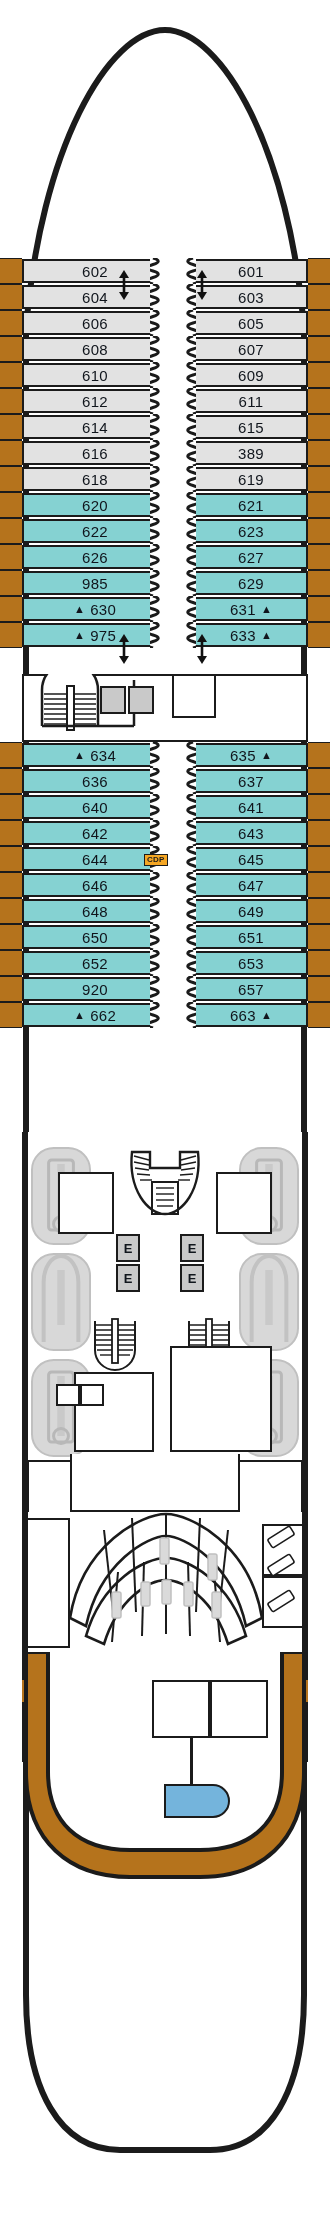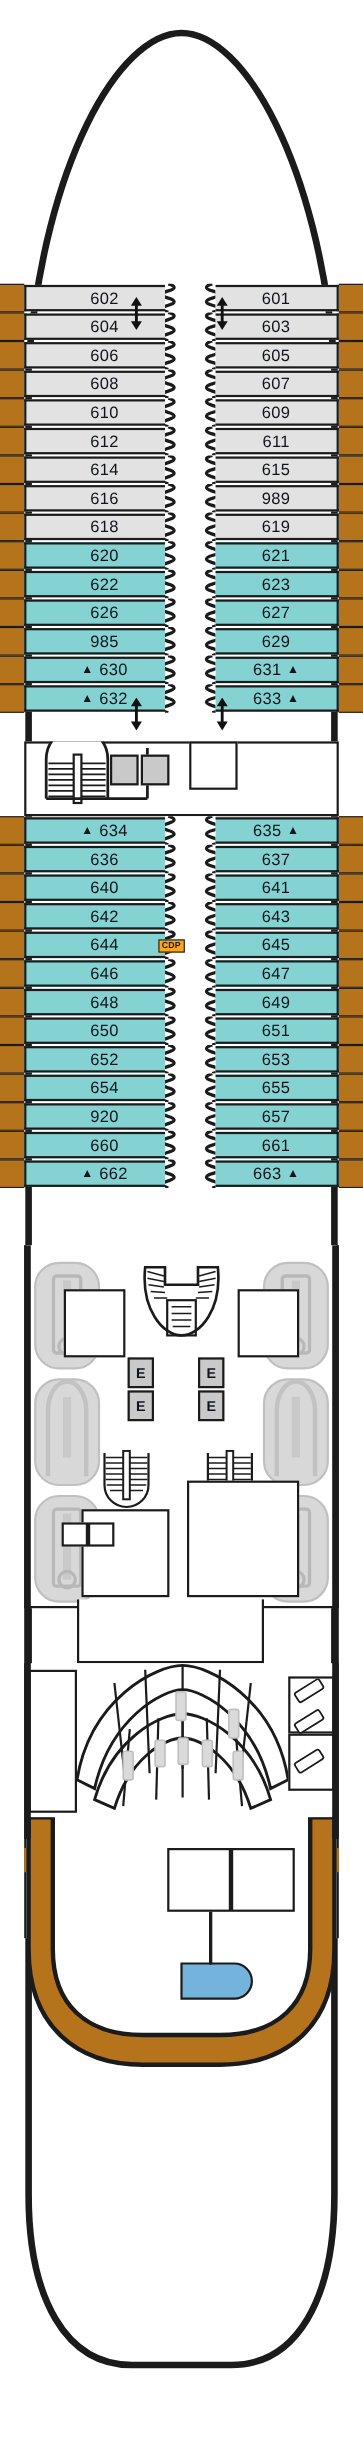--- a/index.html
+++ b/index.html
@@ -219,21 +219,21 @@
           <svg class="wave" viewBox="0 0 46 26" preserveAspectRatio="none">
       <g transform="translate(3,0)">
               <path d="M0 0 C 7 2, 7 4.5, 0 6.5 C -7 8.5, -7 11, 0 13 C 7 15, 7 17.5, 0 19.5 C -7 21.5, -7 24, 0 26 " fill="none" stroke="#1b1b1b" stroke-width="3"></path>
             </g>
       <g transform="translate(43,0)">
               <path d="M0 0 C -7 2, -7 4.5, 0 6.5 C 7 8.5, 7 11, 0 13 C -7 15, -7 17.5, 0 19.5 C 7 21.5, 7 24, 0 26 " fill="none" stroke="#1b1b1b" stroke-width="3"></path>
             </g>
     </svg>
         </div>
         <div class="cab right">
-          <span class="cab-label">989</span>
+          <span class="cab-label">389</span>
         </div>
         <div class="hullpad" style="background: rgb(181, 115, 28);"></div>
       </div>
       <div class="cab-row">
         <div class="hullpad" style="background: rgb(181, 115, 28);"></div>
         <div class="cab left">
           <span class="cab-label">618</span>
         </div>
         <div class="corridor">
           <svg class="wave" viewBox="0 0 46 26" preserveAspectRatio="none">
@@ -352,21 +352,21 @@
         <div class="cab right teal">
           <span class="cab-label">631</span>
           <span class="tri r">▲</span>
         </div>
         <div class="hullpad" style="background: rgb(181, 115, 28);"></div>
       </div>
       <div class="cab-row">
         <div class="hullpad" style="background: rgb(181, 115, 28);"></div>
         <div class="cab left teal">
           <span class="tri l">▲</span>
-          <span class="cab-label">632</span>
+          <span class="cab-label">975</span>
         </div>
         <div class="corridor">
           <svg class="wave" viewBox="0 0 46 26" preserveAspectRatio="none">
       <g transform="translate(3,0)">
               <path d="M0 0 C 7 2, 7 4.5, 0 6.5 C -7 8.5, -7 11, 0 13 C 7 15, 7 17.5, 0 19.5 C -7 21.5, -7 24, 0 26 " fill="none" stroke="#1b1b1b" stroke-width="3"></path>
             </g>
       <g transform="translate(43,0)">
               <path d="M0 0 C -7 2, -7 4.5, 0 6.5 C 7 8.5, 7 11, 0 13 C -7 15, -7 17.5, 0 19.5 C 7 21.5, 7 24, 0 26 " fill="none" stroke="#1b1b1b" stroke-width="3"></path>
             </g>
     </svg>
@@ -588,74 +588,34 @@
     </svg>
         </div>
         <div class="cab right teal">
           <span class="cab-label">653</span>
         </div>
         <div class="hullpad" style="background: rgb(181, 115, 28);"></div>
       </div>
       <div class="cab-row">
         <div class="hullpad" style="background: rgb(181, 115, 28);"></div>
         <div class="cab left teal">
-          <span class="cab-label">654</span>
-        </div>
-        <div class="corridor">
-          <svg class="wave" viewBox="0 0 46 26" preserveAspectRatio="none">
-      <g transform="translate(3,0)">
-              <path d="M0 0 C 7 2, 7 4.5, 0 6.5 C -7 8.5, -7 11, 0 13 C 7 15, 7 17.5, 0 19.5 C -7 21.5, -7 24, 0 26 " fill="none" stroke="#1b1b1b" stroke-width="3"></path>
-            </g>
-      <g transform="translate(43,0)">
-              <path d="M0 0 C -7 2, -7 4.5, 0 6.5 C 7 8.5, 7 11, 0 13 C -7 15, -7 17.5, 0 19.5 C 7 21.5, 7 24, 0 26 " fill="none" stroke="#1b1b1b" stroke-width="3"></path>
-            </g>
-    </svg>
-        </div>
-        <div class="cab right teal">
-          <span class="cab-label">655</span>
-        </div>
-        <div class="hullpad" style="background: rgb(181, 115, 28);"></div>
-      </div>
-      <div class="cab-row">
-        <div class="hullpad" style="background: rgb(181, 115, 28);"></div>
-        <div class="cab left teal">
           <span class="cab-label">920</span>
         </div>
         <div class="corridor">
           <svg class="wave" viewBox="0 0 46 26" preserveAspectRatio="none">
       <g transform="translate(3,0)">
               <path d="M0 0 C 7 2, 7 4.5, 0 6.5 C -7 8.5, -7 11, 0 13 C 7 15, 7 17.5, 0 19.5 C -7 21.5, -7 24, 0 26 " fill="none" stroke="#1b1b1b" stroke-width="3"></path>
             </g>
       <g transform="translate(43,0)">
               <path d="M0 0 C -7 2, -7 4.5, 0 6.5 C 7 8.5, 7 11, 0 13 C -7 15, -7 17.5, 0 19.5 C 7 21.5, 7 24, 0 26 " fill="none" stroke="#1b1b1b" stroke-width="3"></path>
             </g>
     </svg>
         </div>
         <div class="cab right teal">
           <span class="cab-label">657</span>
-        </div>
-        <div class="hullpad" style="background: rgb(181, 115, 28);"></div>
-      </div>
-      <div class="cab-row">
-        <div class="hullpad" style="background: rgb(181, 115, 28);"></div>
-        <div class="cab left teal">
-          <span class="cab-label">660</span>
-        </div>
-        <div class="corridor">
-          <svg class="wave" viewBox="0 0 46 26" preserveAspectRatio="none">
-      <g transform="translate(3,0)">
-              <path d="M0 0 C 7 2, 7 4.5, 0 6.5 C -7 8.5, -7 11, 0 13 C 7 15, 7 17.5, 0 19.5 C -7 21.5, -7 24, 0 26 " fill="none" stroke="#1b1b1b" stroke-width="3"></path>
-            </g>
-      <g transform="translate(43,0)">
-              <path d="M0 0 C -7 2, -7 4.5, 0 6.5 C 7 8.5, 7 11, 0 13 C -7 15, -7 17.5, 0 19.5 C 7 21.5, 7 24, 0 26 " fill="none" stroke="#1b1b1b" stroke-width="3"></path>
-            </g>
-    </svg>
-        </div>
-        <div class="cab right teal">
-          <span class="cab-label">661</span>
         </div>
         <div class="hullpad" style="background: rgb(181, 115, 28);"></div>
       </div>
       <div class="cab-row">
         <div class="hullpad" style="background: rgb(181, 115, 28);"></div>
         <div class="cab left teal">
           <span class="tri l">▲</span>
           <span class="cab-label">662</span>
         </div>
         <div class="corridor">

